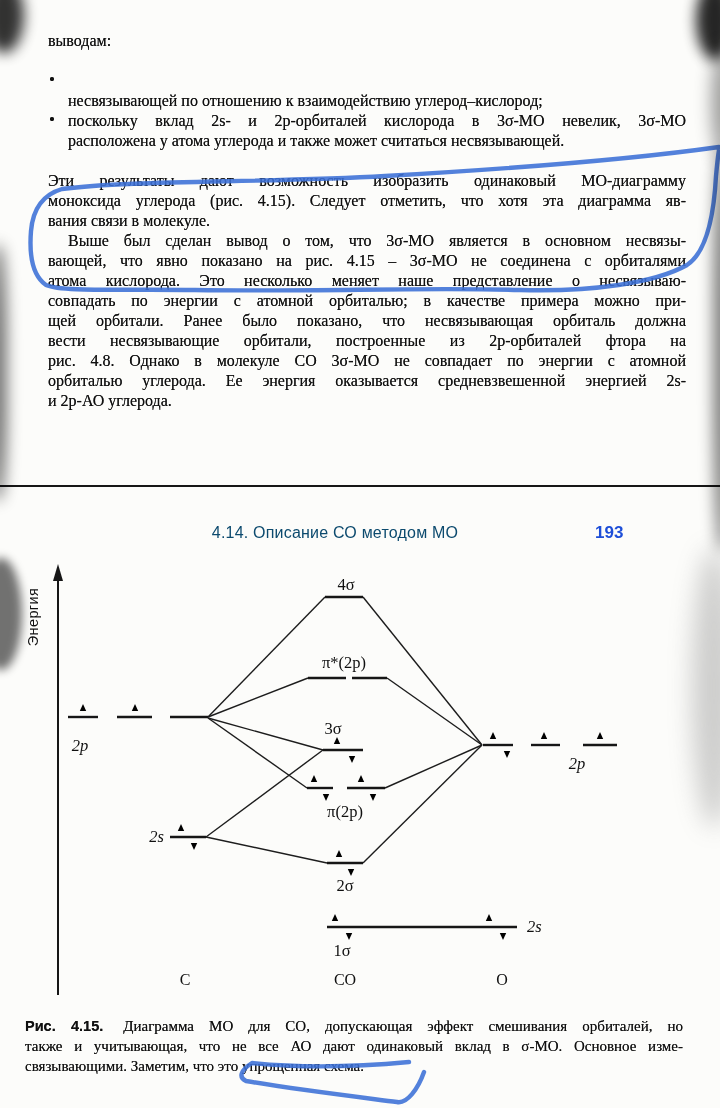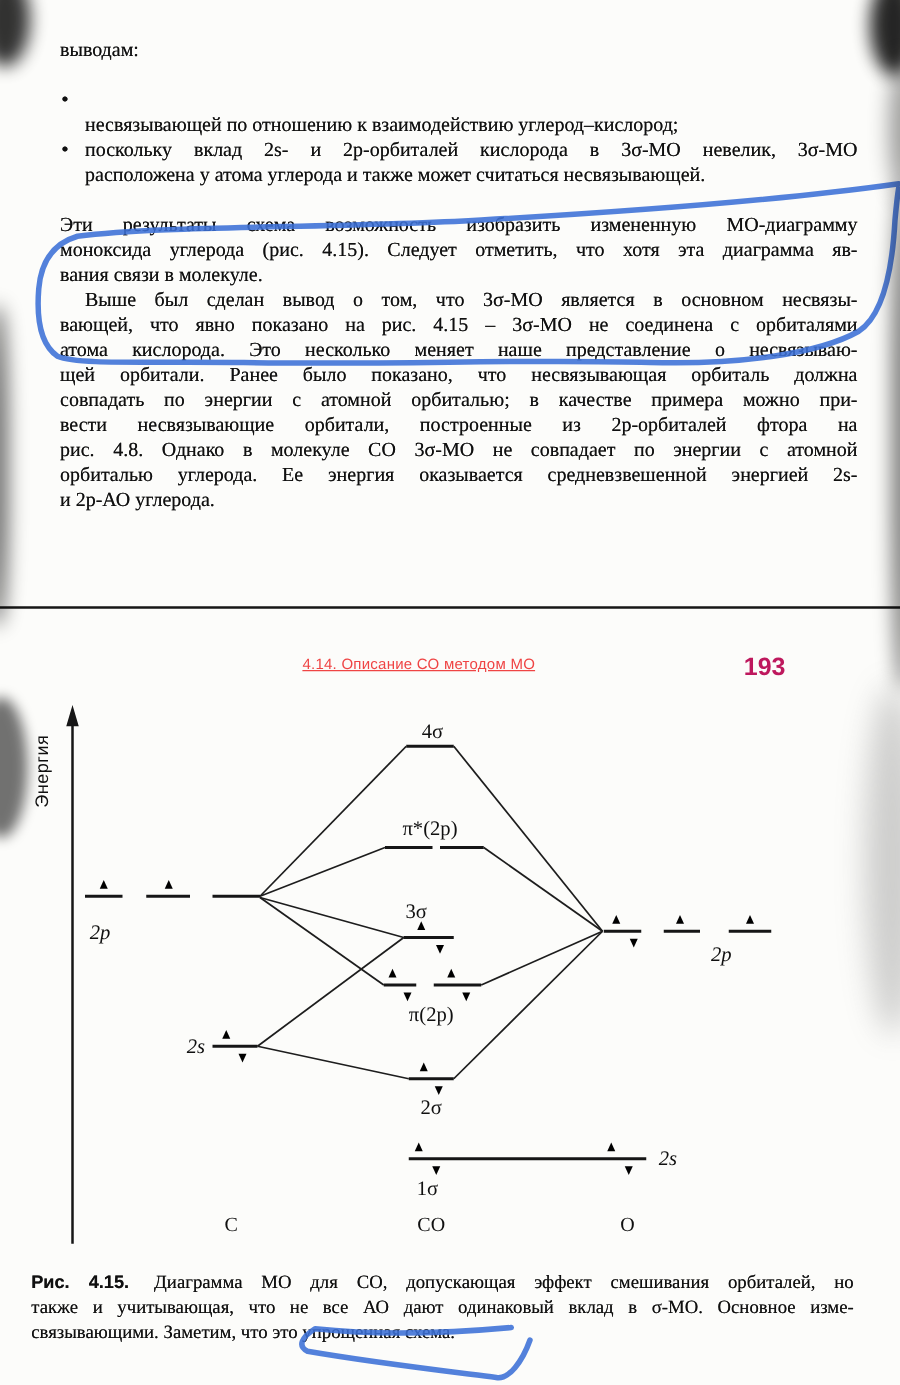--- a/index.html
+++ b/index.html
@@ -22,26 +22,26 @@
   .line.ind2{padding-left:20px;}
   .line.bl{padding-left:20px;}
   .dot{position:absolute;left:1px;top:-1px;font-size:17px;}
   .gap{height:20px;}
   
   .divider{position:absolute;left:0;top:485px;width:720px;height:2px;background:#161616;}
   
   .runhead{
     position:absolute;top:524px;left:150px;width:370px;text-align:center;
     font-family:"Liberation Sans","DejaVu Sans",sans-serif;
-    font-size:12px;color:#ef4444;letter-spacing:.2px;text-decoration:underline;
+    font-size:16px;color:#0c4a6e;letter-spacing:.2px;
   }
   .pageno{
     position:absolute;top:523px;left:595px;width:60px;
     font-family:"Liberation Sans","DejaVu Sans",sans-serif;
-    font-weight:bold;font-size:20px;color:#be185d;
+    font-weight:bold;font-size:17px;color:#1d4ed8;
   }
   
   .diag{position:absolute;left:20px;top:555px;}
   .diag .lv{stroke:#161616;stroke-width:2.4;}
   .diag .cn{stroke:#1d1d1d;stroke-width:1.4;}
   .diag .ax{stroke:#161616;stroke-width:2;}
   .diag text{fill:#101010;}
   .tl{font-family:"Liberation Serif","DejaVu Serif",serif;font-size:16.5px;}
   .ti{font-family:"Liberation Serif","DejaVu Serif",serif;font-size:16.5px;font-style:italic;}
   .tcol{font-family:"Liberation Serif","DejaVu Serif",serif;font-size:16px;}
@@ -76,28 +76,28 @@
     <div class="gap"></div>
     <div class="line bl">
       <span class="dot">•</span>
     </div>
     <div class="line bl end">несвязывающей по отношению к взаимодействию углерод–кислород;</div>
     <div class="line bl">
       <span class="dot">•</span><span>поскольку вклад 2s- и 2p-орбиталей кислорода в 3σ-МО невелик, 3σ-МО</span>
     </div>
     <div class="line bl end">расположена у атома углерода и также может считаться несвязывающей.</div>
     <div class="gap"></div>
-    <div class="line">Эти результаты схема возможность изобразить измененную МО-диаграмму</div>
+    <div class="line">Эти результаты дают возможность изобразить одинаковый МО-диаграмму</div>
     <div class="line">моноксида углерода (рис. 4.15). Следует отметить, что хотя эта диаграмма яв-</div>
     <div class="line end">вания связи в молекуле.</div>
     <div class="line ind2">Выше был сделан вывод о том, что 3σ-МО является в основном несвязы-</div>
     <div class="line">вающей, что явно показано на рис. 4.15 – 3σ-МО не соединена с орбиталями</div>
     <div class="line">атома кислорода. Это несколько меняет наше представление о несвязываю-</div>
+    <div class="line">совпадать по энергии с атомной орбиталью; в качестве примера можно при-</div>
     <div class="line">щей орбитали. Ранее было показано, что несвязывающая орбиталь должна</div>
-    <div class="line">совпадать по энергии с атомной орбиталью; в качестве примера можно при-</div>
     <div class="line">вести несвязывающие орбитали, построенные из 2p-орбиталей фтора на</div>
     <div class="line">рис. 4.8. Однако в молекуле СО 3σ-МО не совпадает по энергии с атомной</div>
     <div class="line">орбиталью углерода. Ее энергия оказывается средневзвешенной энергией 2s-</div>
     <div class="line end">и 2p-АО углерода.</div>
   </div>
 
   <div class="divider"></div>
 
   <div class="runhead">4.14. Описание СО методом МО</div>
   <div class="pageno">193</div>

